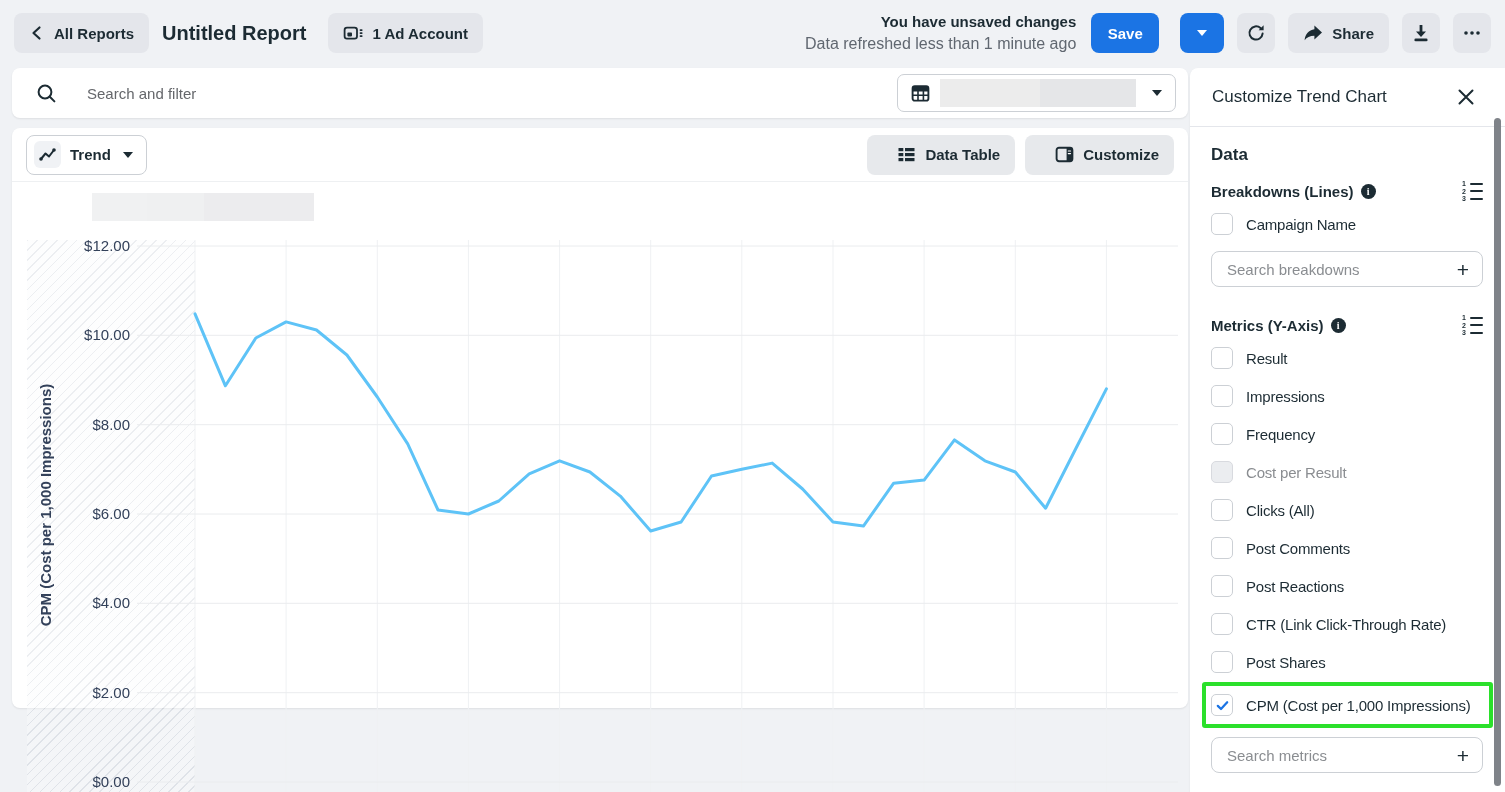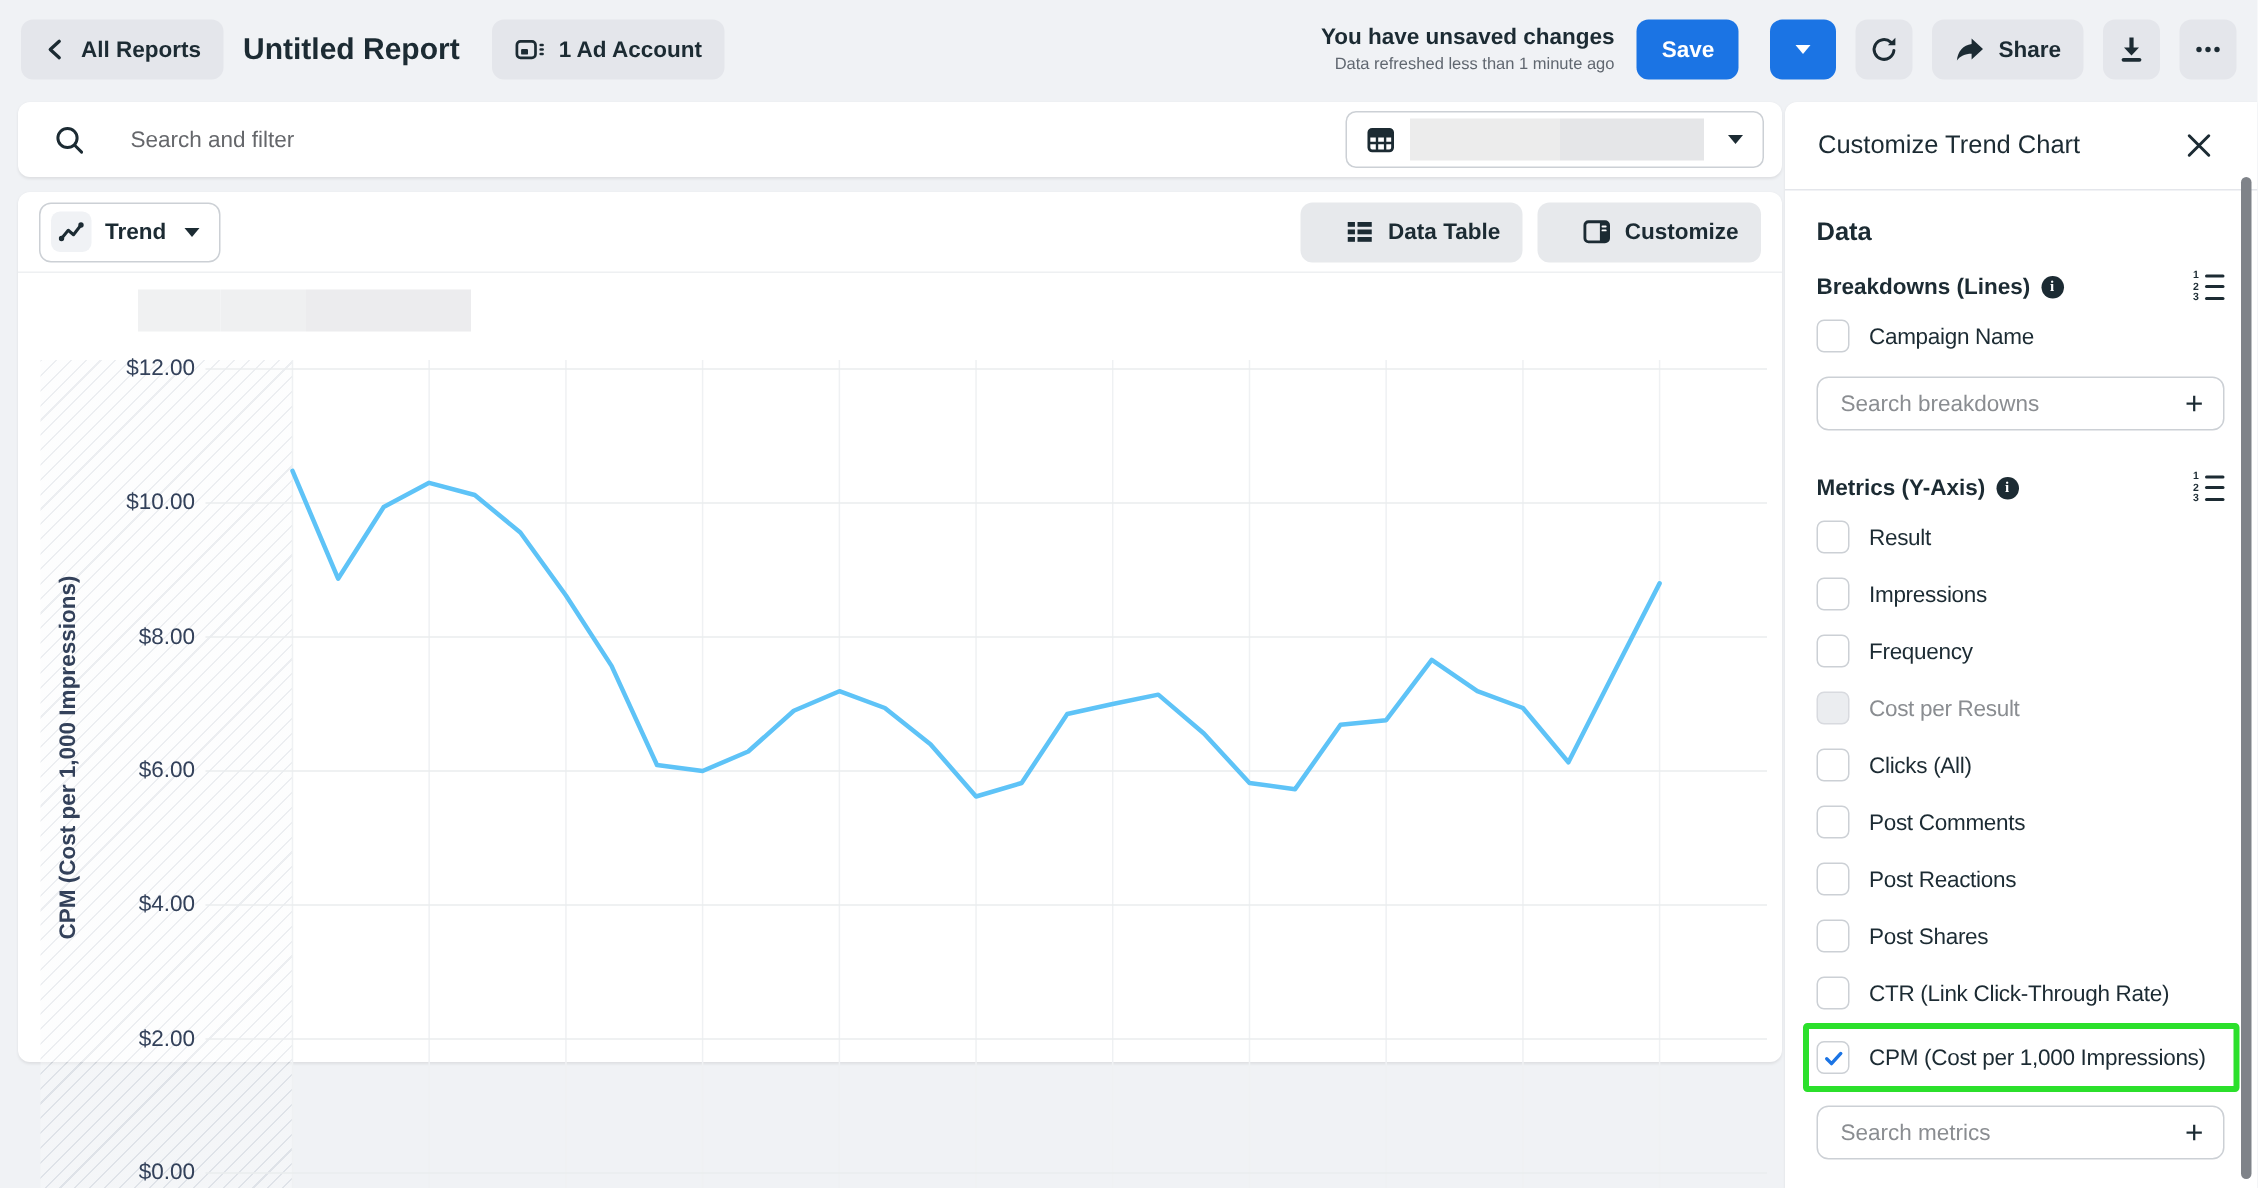--- a/index.html
+++ b/index.html
@@ -9,21 +9,21 @@
     -webkit-font-smoothing:antialiased;
   }
   
   .topbar{position:absolute;left:0;top:0;width:100%;height:66px;display:flex;align-items:center;padding:0 14px;box-sizing:border-box;}
   .btn{display:flex;align-items:center;gap:9px;height:40px;border:none;border-radius:8px;background:#e4e6eb;color:#1c2b33;font-family:inherit;font-size:15px;font-weight:600;padding:0 15px;cursor:pointer;box-sizing:border-box;}
   .btn.icon-only{width:42px;justify-content:center;padding:0;}
   .page-title{font-size:20px;font-weight:700;margin:0 22px 0 13px;white-space:nowrap;}
   .top-right{margin-left:auto;display:flex;align-items:center;gap:13px;}
   .status{text-align:right;margin-right:2px;line-height:1.45;}
   .status .l1{font-size:15px;font-weight:700;}
-  .status .l2{font-size:11px;color:#606770;}
+  .status .l2{font-size:16px;color:#606770;}
   .save-split{display:flex;gap:21px;}
   .btn.blue{background:#1b74e4;color:#fff;}
   .btn.blue.caret-btn{width:44px;justify-content:center;padding:0;}
   .caret-down{width:0;height:0;border-left:5px solid transparent;border-right:5px solid transparent;border-top:6px solid #1c2b33;}
   .caret-down.white{border-top-color:#fff;}
   
   .card{position:absolute;background:#fff;border-radius:8px;box-shadow:0 1px 2px rgba(0,0,0,.08);}
   .search-card{left:12px;top:68px;width:1176px;height:50px;display:flex;align-items:center;padding:0 12px 0 24px;box-sizing:border-box;justify-content:center;}
   .search-ph{margin-left:28px;border:none;outline:none;font-family:inherit;font-size:15px;color:#1c2b33;flex:1;background:transparent;}
   .search-ph::placeholder{color:#65676b;}
@@ -337,27 +337,27 @@
         <div class="cb-row">
     <span class="cb-box">
       
     </span>
     <span class="cb-label">Post Reactions</span>
   </div>
         <div class="cb-row">
     <span class="cb-box">
       
     </span>
+    <span class="cb-label">CTR (Link Click-Through Rate)</span>
+  </div>
+        <div class="cb-row">
+    <span class="cb-box">
+      
+    </span>
     <span class="cb-label">Post Shares</span>
-  </div>
-        <div class="cb-row">
-    <span class="cb-box">
-      
-    </span>
-    <span class="cb-label">CTR (Link Click-Through Rate)</span>
   </div>
         <div class="green-highlight" style="border-color: rgb(43, 224, 43);">
           <div class="cb-row checked">
     <span class="cb-box">
       <svg width="15" height="15" viewBox="0 0 16 16">
                 <path d="M3 8.4 L6.4 11.8 L13 4.6" fill="none" stroke="#1b74e4" stroke-width="2.4" stroke-linecap="round" stroke-linejoin="round"></path>
               </svg>
     </span>
     <span class="cb-label">CPM (Cost per 1,000 Impressions)</span>
   </div>

